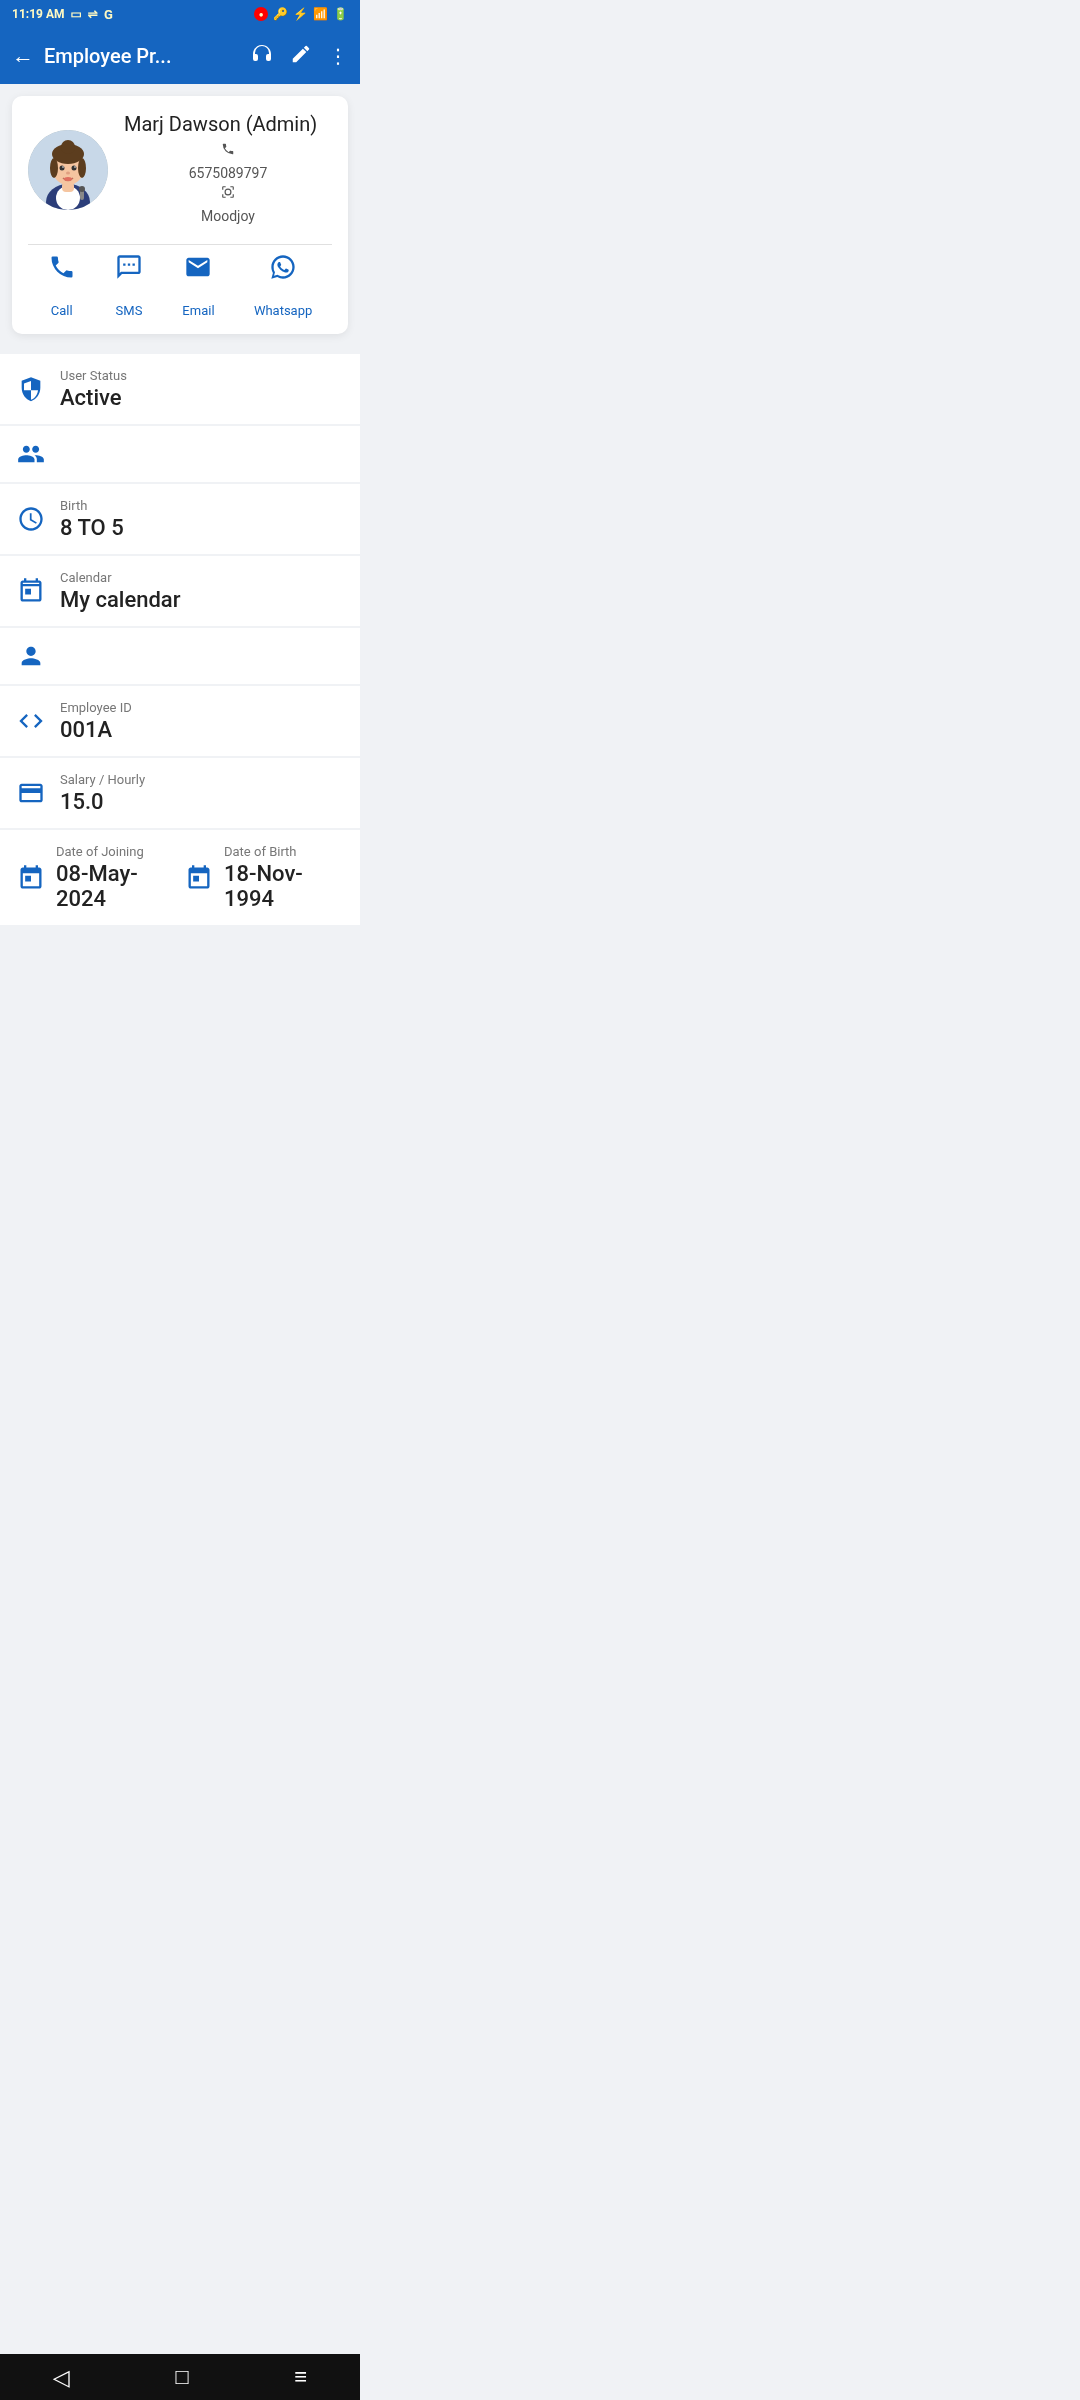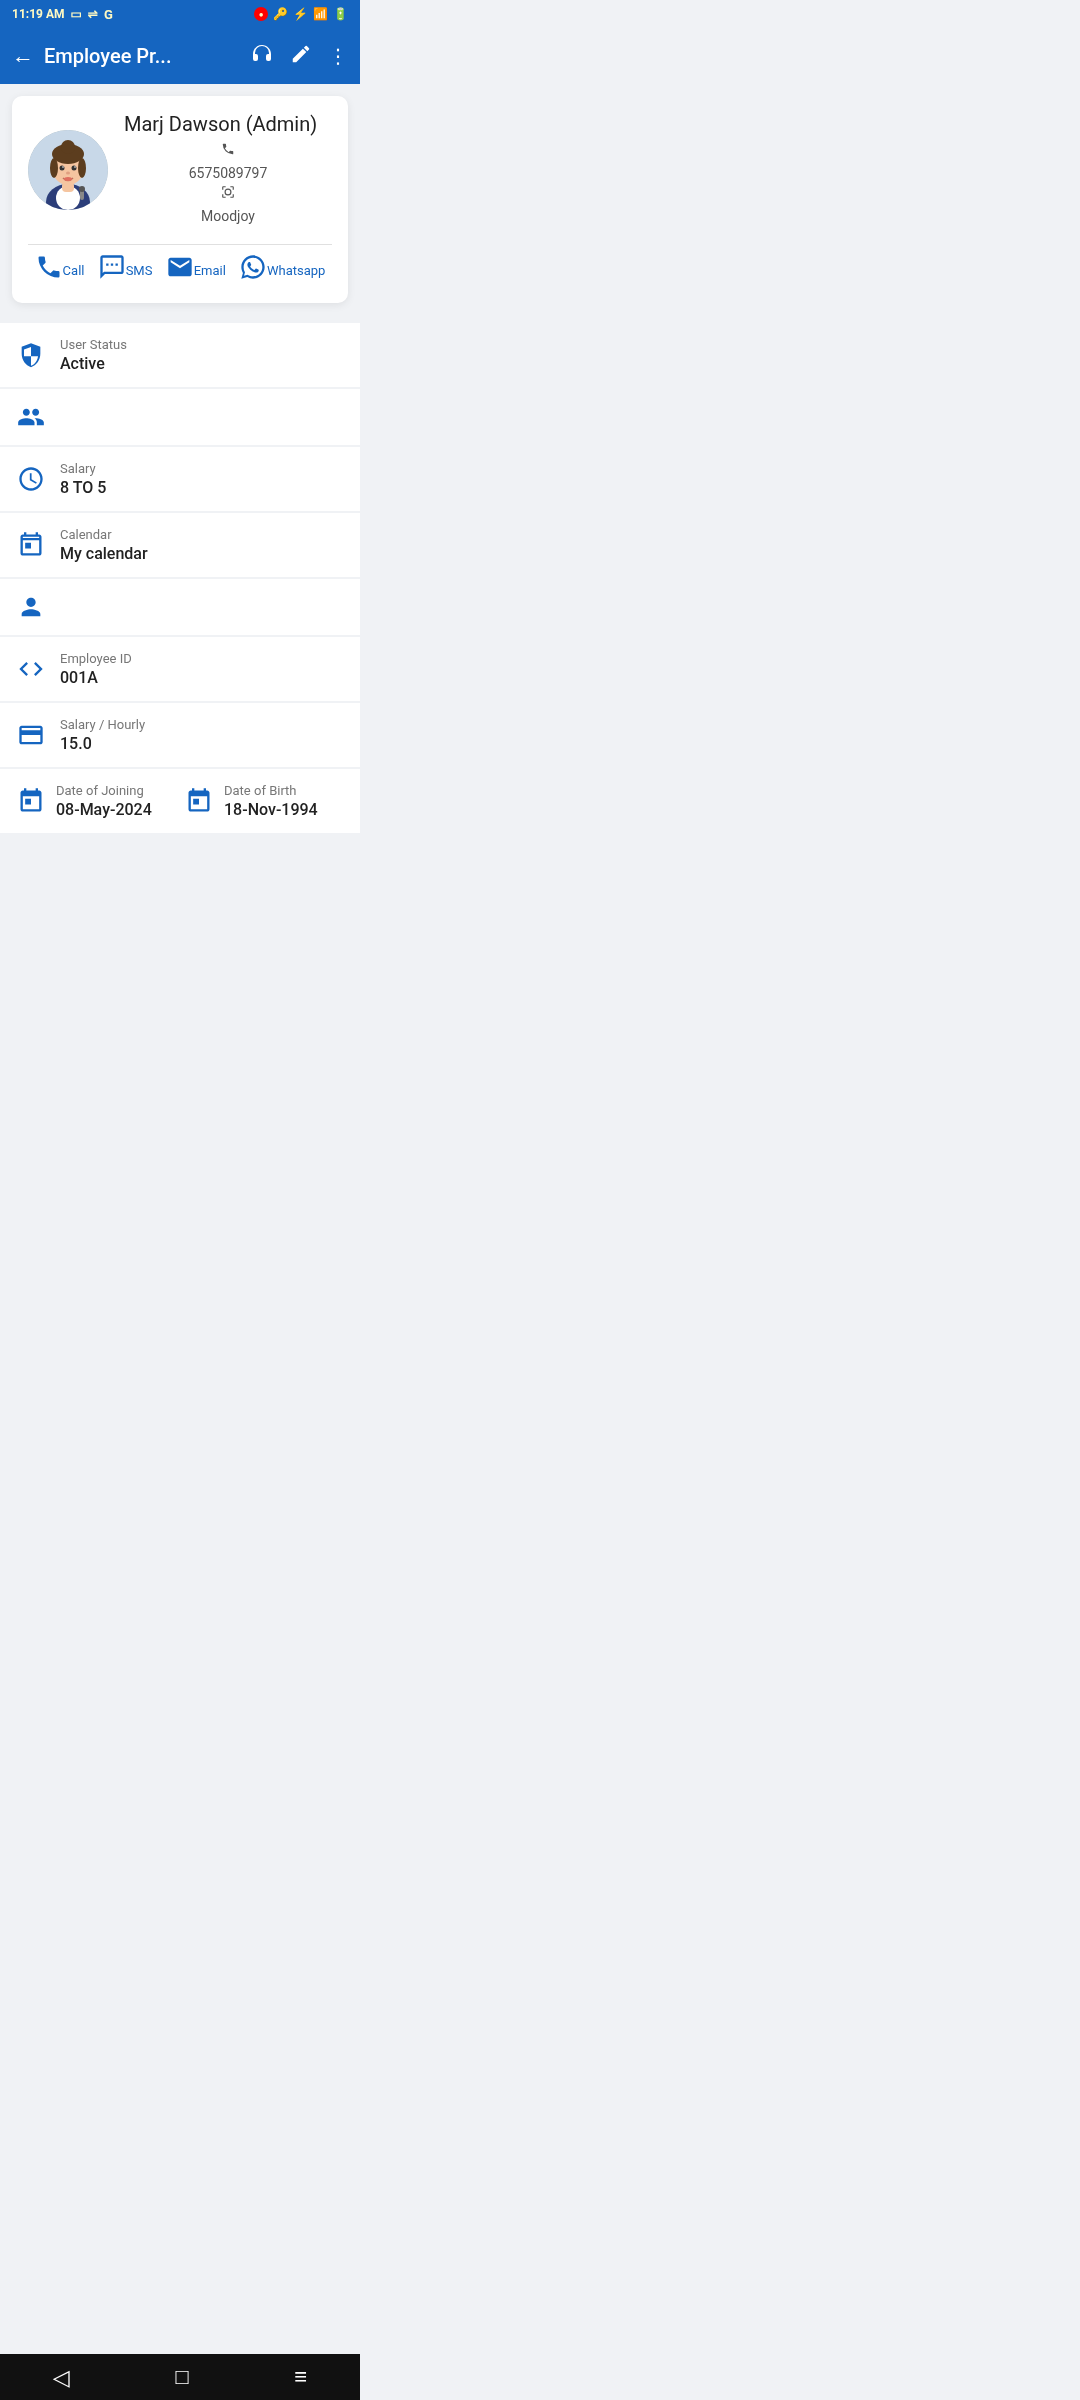--- a/index.html
+++ b/index.html
@@ -109,23 +109,23 @@
 
     
     .action-buttons {
       display: flex;
       justify-content: space-around;
       padding-top: 8px;
       border-top: 1px solid #e0e0e0;
     }
     .action-btn {
       display: flex;
-      flex-direction: row;
-      align-items: center;
-      gap: 0;
+      flex-direction: column;
+      align-items: center;
+      gap: 16px;
       color: #1565c0;
       cursor: pointer;
     }
     .action-btn-icon {
       font-size: 24px;
     }
     .action-btn-label {
       font-size: 13px;
       color: #1565c0;
     }
@@ -152,21 +152,21 @@
       align-items: center;
       justify-content: center;
     }
     .info-content { flex: 1; }
     .info-label {
       font-size: 13px;
       color: #777;
       margin-bottom: 2px;
     }
     .info-value {
-      font-size: 16px;
+      font-size: 22px;
       color: #222;
       font-weight: 500;
     }
 
     
     .info-row-double {
       background: white;
       display: flex;
       padding: 14px 16px;
       margin-bottom: 2px;
@@ -353,21 +353,21 @@
     </div>
   </div>
 
   <div class="info-row">
     <div class="info-icon">
       <svg width="28" height="28" viewBox="0 0 24 24" fill="#1565c0">
           <path d="M12 2C6.48 2 2 6.48 2 12s4.48 10 10 10 10-4.48 10-10S17.52 2 12 2zm0 18c-4.41 0-8-3.59-8-8s3.59-8 8-8 8 3.59 8 8-3.59 8-8 8zm.5-13H11v6l5.25 3.15.75-1.23-4.5-2.67V7z"></path>
         </svg>
     </div>
     <div class="info-content">
-      <div class="info-label">Salary</div>
+      <div class="info-label">Birth</div>
       <div class="info-value">8 TO 5</div>
     </div>
   </div>
 
   <div class="info-row">
     <div class="info-icon">
       <svg width="28" height="28" viewBox="0 0 24 24" fill="#1565c0">
           <path d="M19 3h-1V1h-2v2H8V1H6v2H5c-1.1 0-2 .9-2 2v14c0 1.1.9 2 2 2h14c1.1 0 2-.9 2-2V5c0-1.1-.9-2-2-2zm0 16H5V8h14v11zm0-13H5V5h14v1zM7 10h5v5H7z"></path>
         </svg>
     </div>

